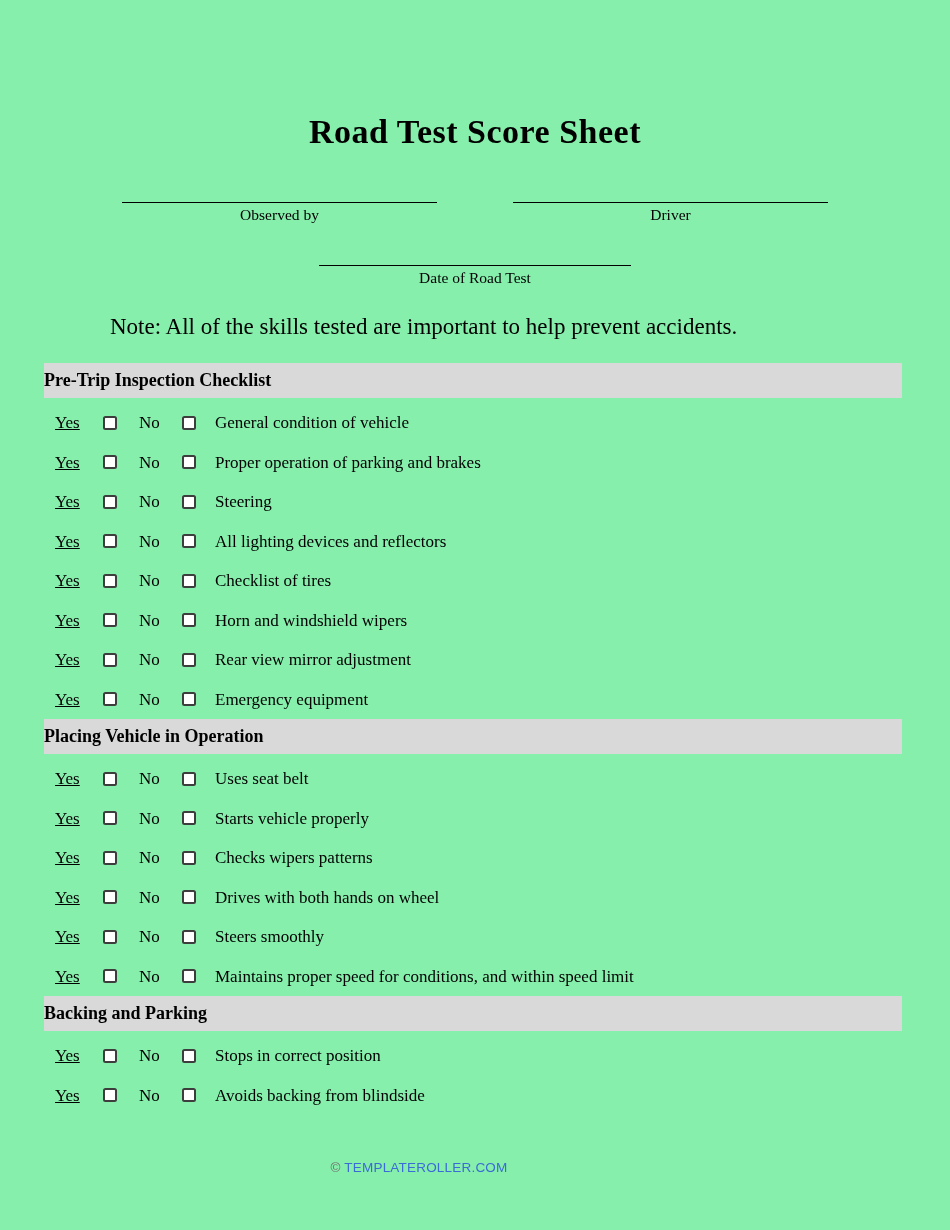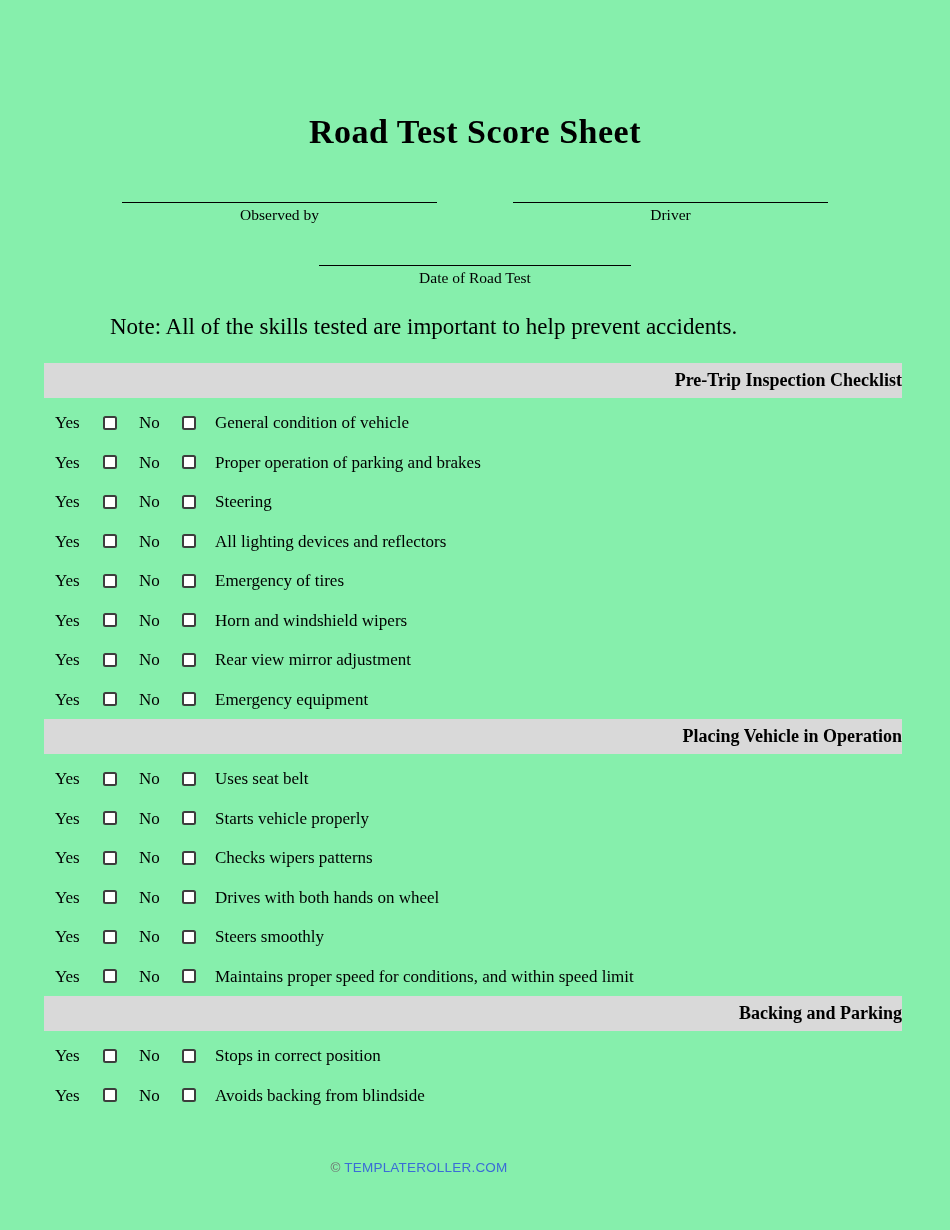--- a/index.html
+++ b/index.html
@@ -19,25 +19,25 @@
   }
   .sig-row{display:flex;justify-content:center;gap:76px;margin-top:51px;}
   .sig-field{width:315px;}
   .date-field{width:312px;margin:41px auto 0;}
   .blank-line{height:0;border-bottom:1.5px solid #000;}
   .field-label{text-align:center;font-size:15.5px;margin-top:3px;line-height:1.15;}
   .note{margin:27px 0 0 110px;font-size:23px;line-height:1.15;}
   .sections{margin:23px 48px 0 44px;}
   .section-header{
     height:35px;line-height:35px;background:var(--bar-bg);
-    text-align:right;font-weight:bold;font-size:18px;margin-bottom:5px;
+    text-align:left;font-weight:bold;font-size:18px;margin-bottom:5px;
   }
   .row{display:flex;align-items:center;height:39.5px;padding-left:11px;font-size:17px;}
   .yn{flex:none;line-height:1;}
-  .yn.yes{width:33px;}
+  .yn.yes{width:33px;text-decoration:underline;}
   .yn.no{width:26px;margin-left:22px;}
   .cb{
     flex:none;width:14px;height:14px;box-sizing:border-box;background:#fff;
     border:2px solid var(--cb-border);border-radius:2.5px;margin-left:15px;cursor:pointer;
   }
   .cb.cb2{margin-left:17px;}
   .item-label{margin-left:19px;white-space:nowrap;line-height:1;}
   .footer{
     margin-top:45px;text-align:center;padding-right:112px;
     font-family:"Liberation Sans", sans-serif;font-size:13.5px;letter-spacing:.2px;
@@ -98,21 +98,21 @@
         <span class="cb"></span>
         <span class="yn no">No</span>
         <span class="cb cb2"></span>
         <span class="item-label">All lighting devices and reflectors</span>
       </div>
       <div class="row">
         <span class="yn yes">Yes</span>
         <span class="cb"></span>
         <span class="yn no">No</span>
         <span class="cb cb2"></span>
-        <span class="item-label">Emergency of tires</span>
+        <span class="item-label">Checklist of tires</span>
       </div>
       <div class="row">
         <span class="yn yes">Yes</span>
         <span class="cb"></span>
         <span class="yn no">No</span>
         <span class="cb cb2"></span>
         <span class="item-label">Horn and windshield wipers</span>
       </div>
       <div class="row">
         <span class="yn yes">Yes</span>

